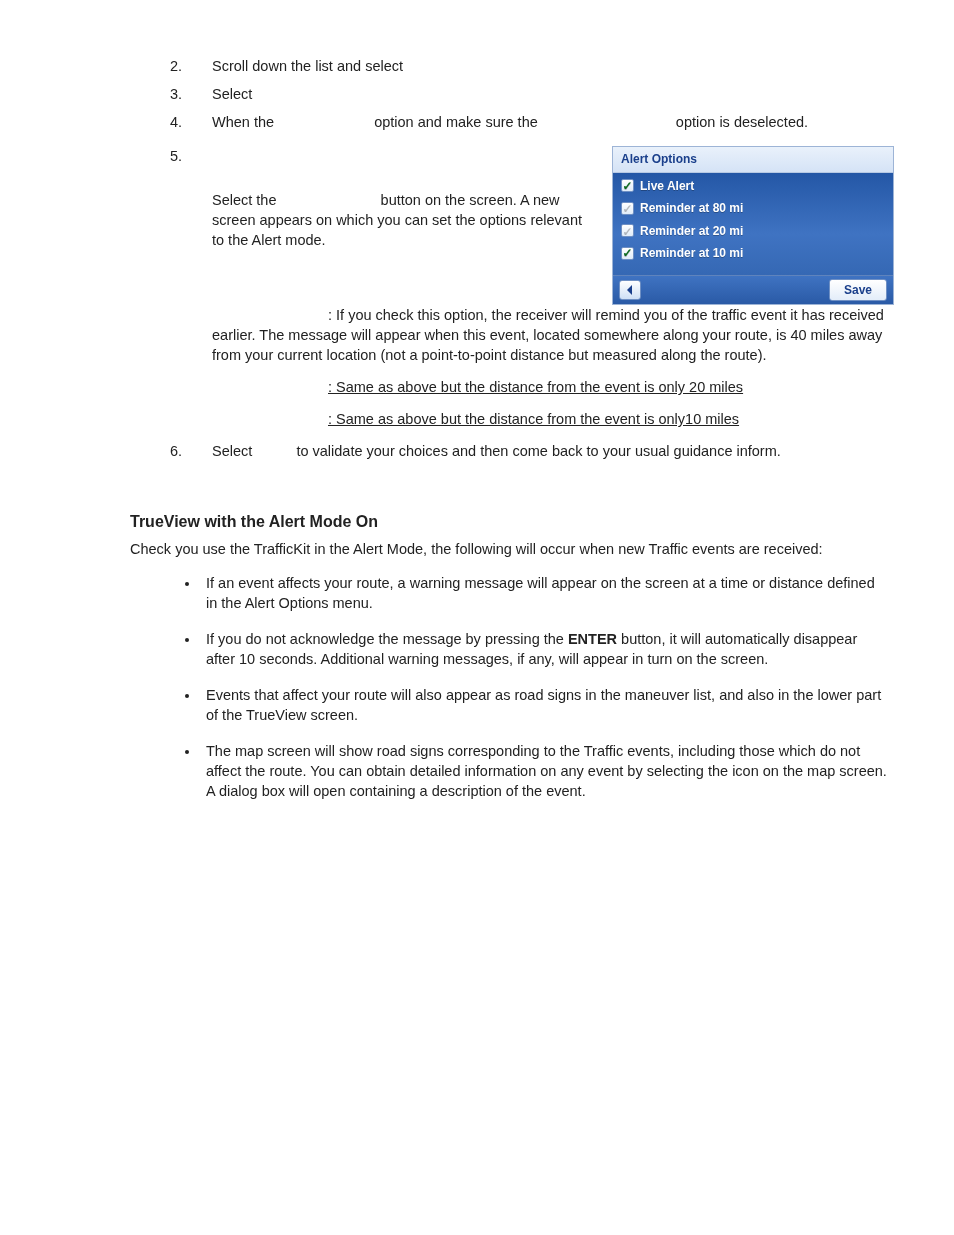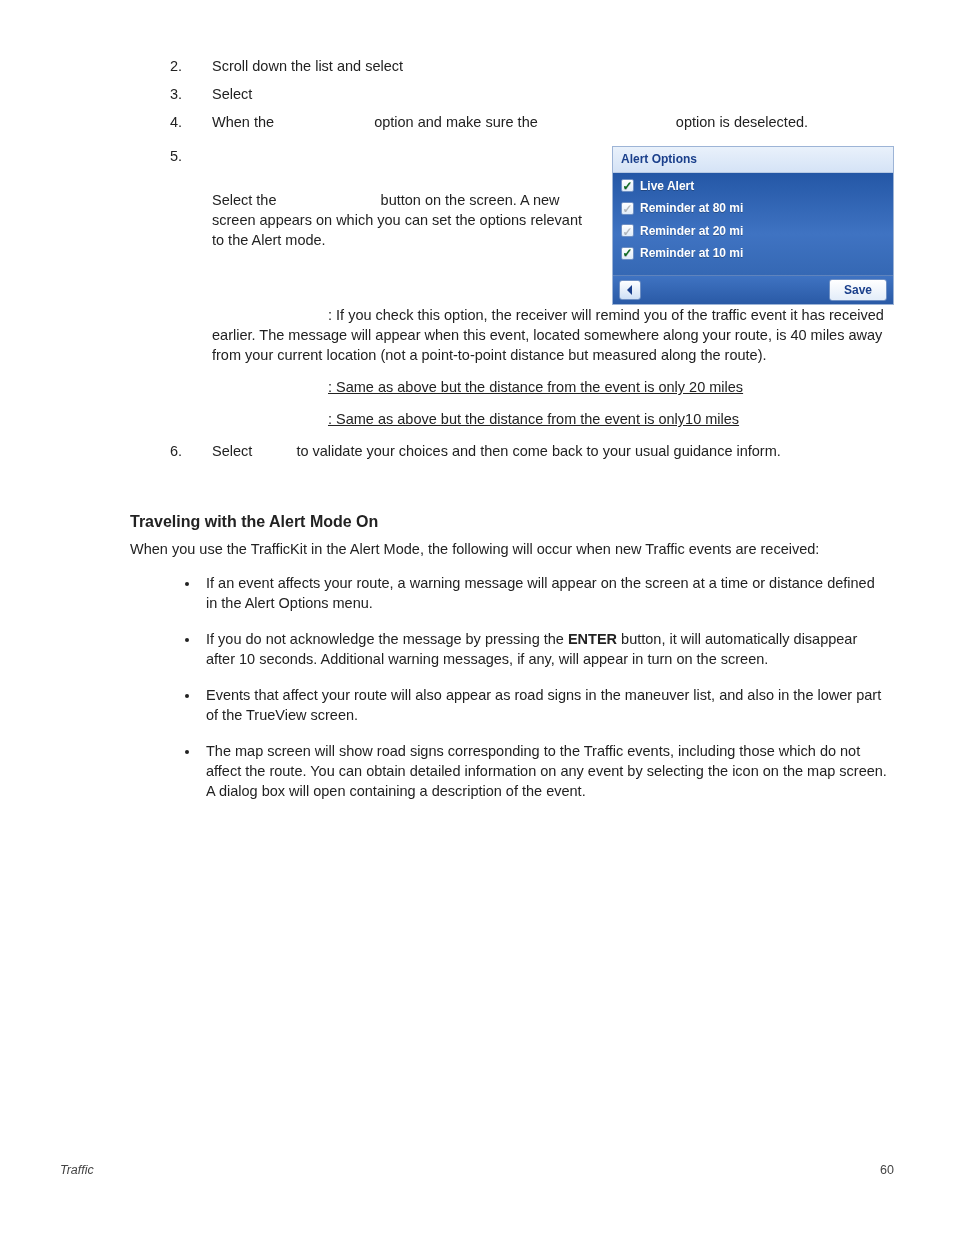--- a/index.html
+++ b/index.html
@@ -229,29 +229,25 @@
     </li>
 
     <li style="margin-top:6px">
       <span class="num">6.</span>
       <span>Select</span>
       <span style="display:inline-block;width:36px"></span>
       <span>to validate your choices and then come back to your usual guidance inform.</span>
     </li>
   </ol>
 
-  <h3 class="subhead">Traveling with the Alert Mode On</h3>
-  <p class="bodytext">When you use the TrafficKit in the Alert Mode, the following will occur when new Traffic events are received:</p>
+  <h3 class="subhead">TrueView with the Alert Mode On</h3>
+  <p class="bodytext">Check you use the TrafficKit in the Alert Mode, the following will occur when new Traffic events are received:</p>
 
   <ul class="bullets">
     <li>If an event affects your route, a warning message will appear on the screen at a time or distance defined in the Alert Options menu.</li>
     <li>
       <span>If you do not acknowledge the message by pressing the </span><b class="key">ENTER</b><span> button, it will automatically disappear after 10 seconds. Additional warning messages, if any, will appear in turn on the screen.</span>
     </li>
     <li>Events that affect your route will also appear as road signs in the maneuver list, and also in the lower part of the TrueView screen.</li>
     <li>The map screen will show road signs corresponding to the Traffic events, including those which do not affect the route. You can obtain detailed information on any event by selecting the icon on the map screen. A dialog box will open containing a description of the event.</li>
   </ul>
 
-  <div class="footer">
-    <span class="section">Traffic</span>
-    <span>60</span>
-  </div>
 </div>
 
 </body></html>

